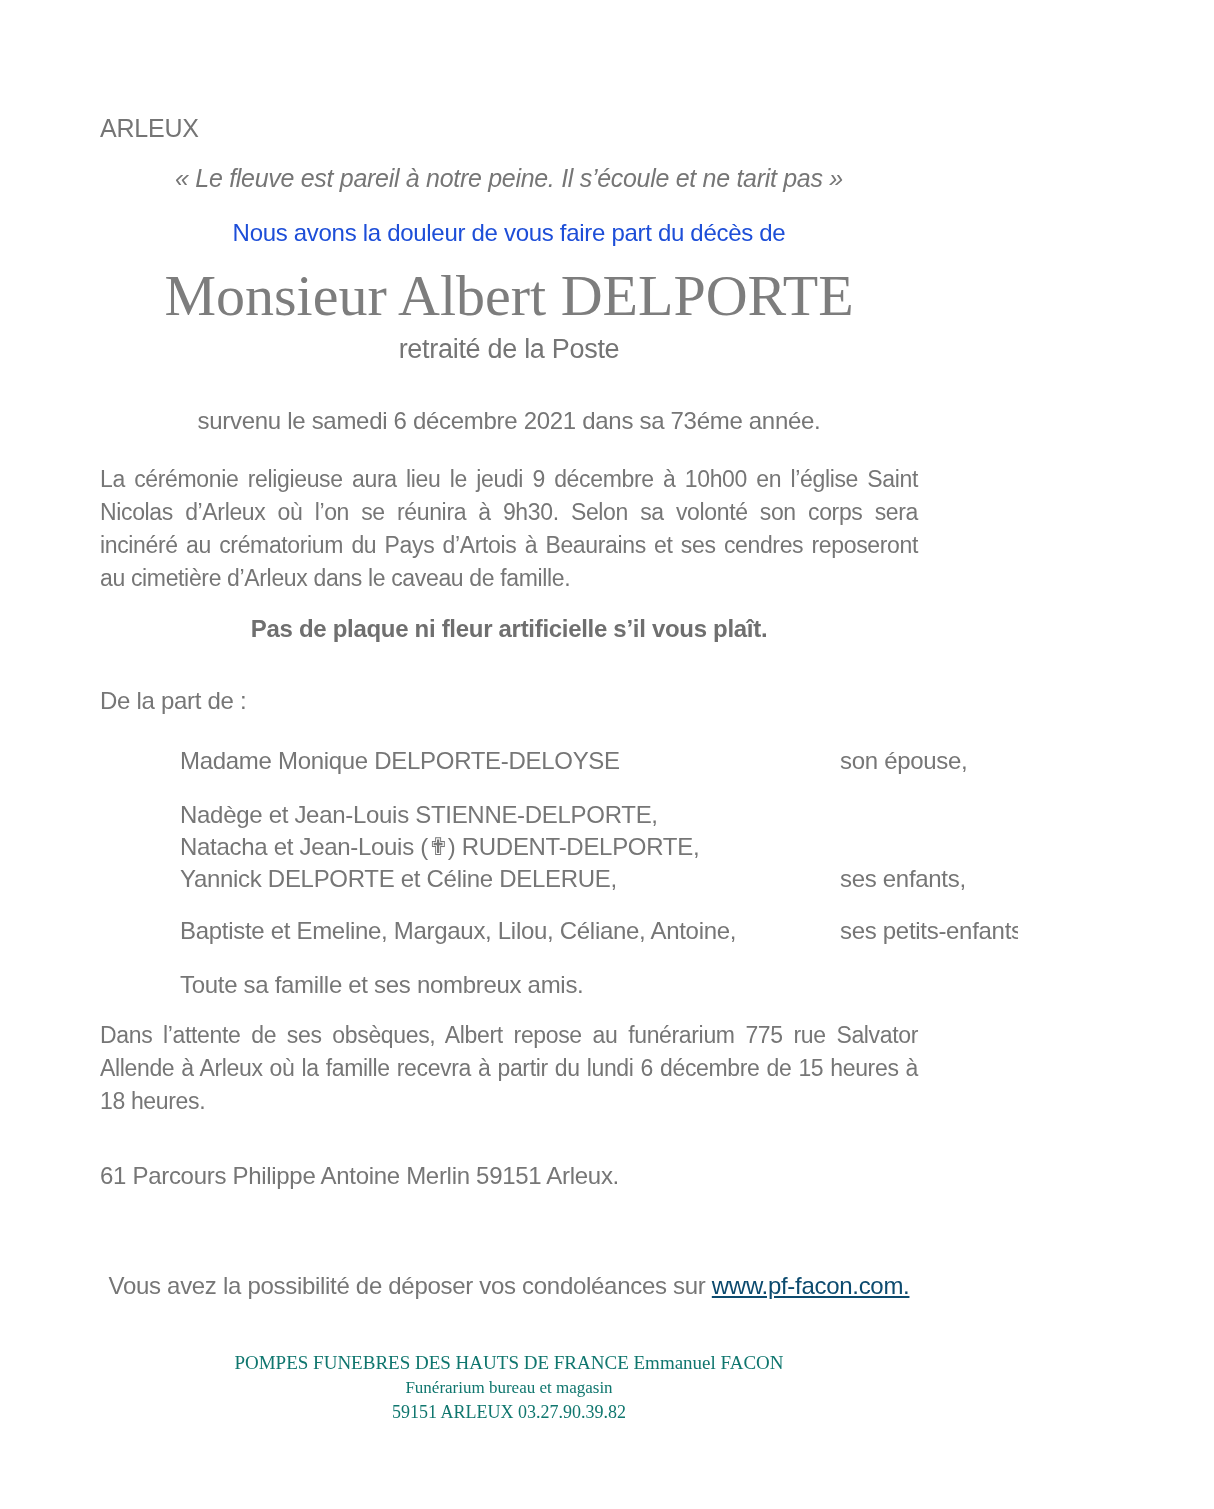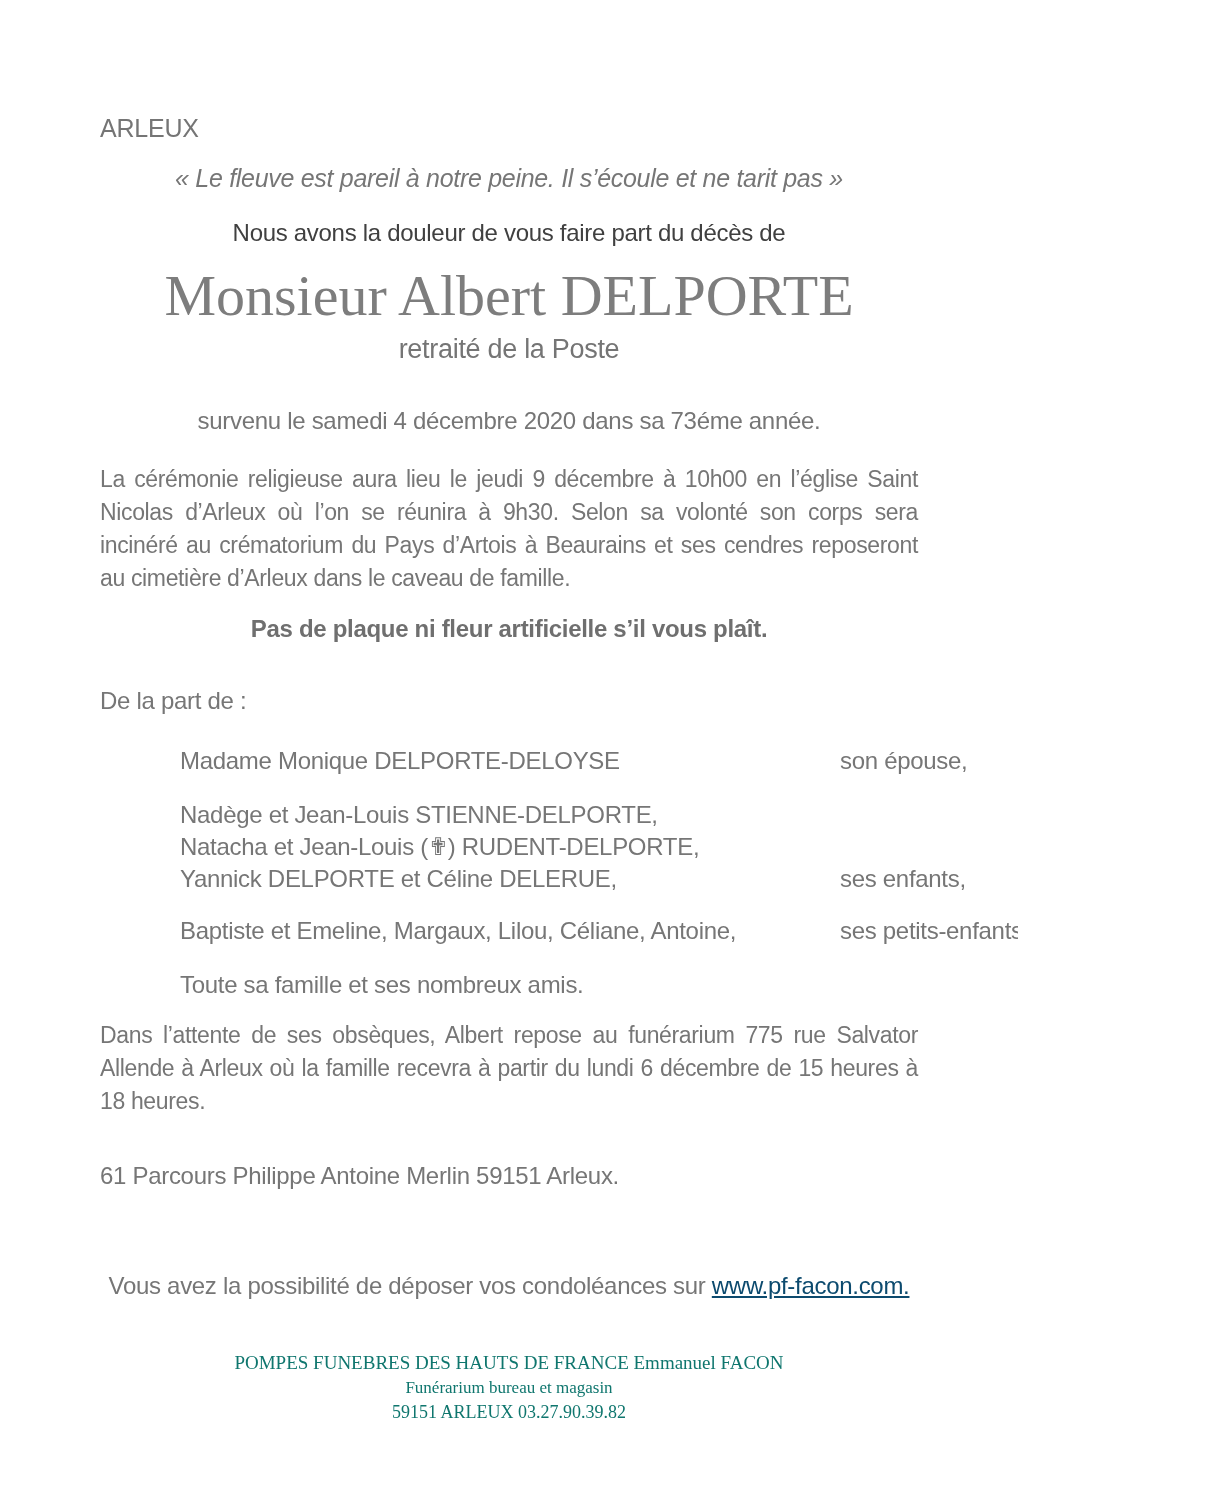--- a/index.html
+++ b/index.html
@@ -31,21 +31,21 @@
     font-style: italic;
     font-size: 25px;
     letter-spacing: -0.3px;
     color: #767676;
   }
   .intro {
     margin-top: 26px;
     text-align: center;
     font-size: 24px;
     letter-spacing: -0.3px;
-    color: #404040;
+    color: #1d4ed8;
   }
   .title {
     margin: 16px 0 0 0;
     text-align: center;
     font-family: "Liberation Serif", "DejaVu Serif", serif;
     font-weight: normal;
     font-size: 58px;
     line-height: 1.15;
     color: #7d7d7d;
   }
@@ -139,21 +139,21 @@
     <div class="city">ARLEUX</div>
 
     <div class="quote">« Le fleuve est pareil à notre peine. Il s’écoule et ne tarit pas »</div>
 
     <div class="intro">Nous avons la douleur de vous faire part du décès de</div>
 
     <h1 class="title">Monsieur Albert DELPORTE</h1>
 
     <div class="subtitle">retraité de la Poste</div>
 
-    <div class="death-line">survenu le samedi 4 décembre 2020 dans sa 73éme année.</div>
+    <div class="death-line">survenu le samedi 6 décembre 2021 dans sa 73éme année.</div>
 
     <p class="para ceremony">La cérémonie religieuse aura lieu le jeudi 9 décembre à 10h00 en l’église Saint Nicolas d’Arleux où l’on se réunira à 9h30. Selon sa volonté son corps sera incinéré au crématorium du Pays d’Artois à Beaurains et ses cendres reposeront au cimetière d’Arleux dans le caveau de famille.</p>
 
     <div class="no-flowers">Pas de plaque ni fleur artificielle s’il vous plaît.</div>
 
     <div class="from-label">De la part de :</div>
 
     <div class="family-row row-1">
       <div>Madame Monique DELPORTE-DELOYSE</div>
       <span class="relation">son épouse,</span>

